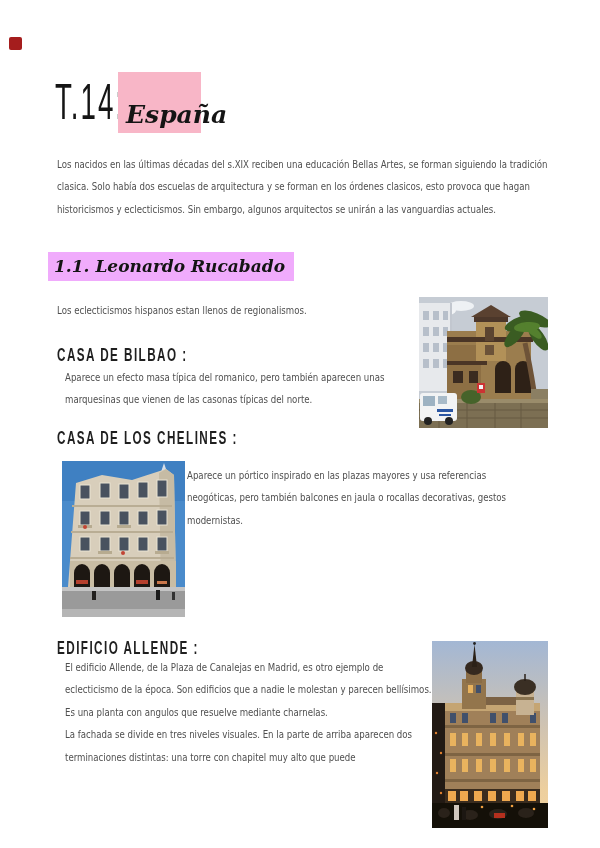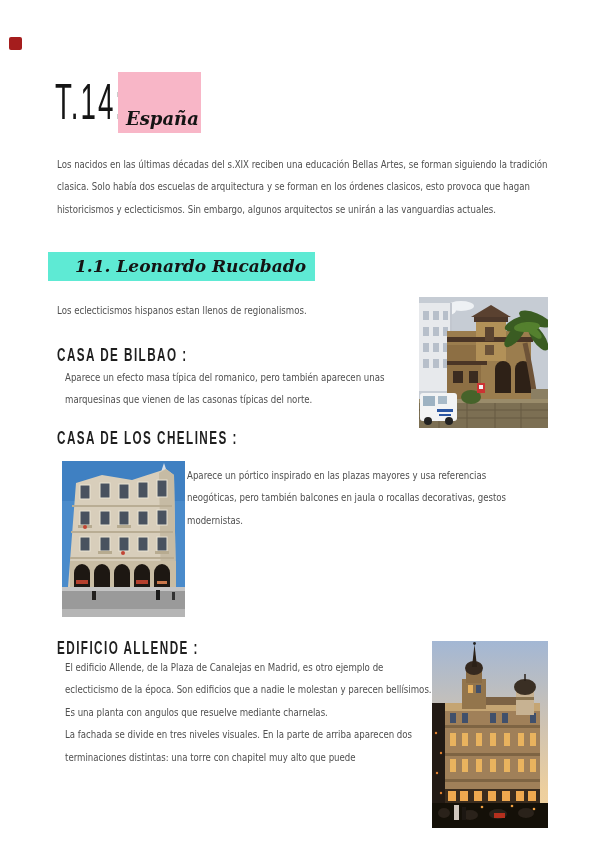--- a/index.html
+++ b/index.html
@@ -7,22 +7,22 @@
         font-family:"Liberation Sans",sans-serif;}
   .abs{position:absolute;}
 
   .corner-marker{width:13px;height:13px;background:#a51d1d;border-radius:2px;}
 
   .title-prefix{font-family:"Liberation Sans",sans-serif;font-size:42px;font-weight:500;
         color:#141414;letter-spacing:3px;transform:scale(.66,1.18);transform-origin:left top;
         white-space:nowrap;}
   .hl-box{background:#f8b6c7;}
   .title-script{font-family:"DejaVu Serif",serif;font-style:italic;font-weight:bold;
-        font-size:18px;color:#141414;white-space:nowrap;}
-  .section-pink{background:#5eead4;padding:4px 9px 5px 27px;display:inline-block;}
+        font-size:25px;color:#141414;white-space:nowrap;}
+  .section-pink{background:#f0abfc;padding:4px 9px 5px 6px;display:inline-block;}
   .section-script{font-family:"DejaVu Serif",serif;font-style:italic;font-weight:bold;
         font-size:17px;color:#141414;white-space:nowrap;}
 
   .hand{font-family:"DejaVu Sans",sans-serif;font-size:10.5px;line-height:22.4px;
         color:#4f4f4f;margin:0;transform:scaleX(.82);transform-origin:left top;}
   .caps{font-family:"Liberation Sans",sans-serif;font-size:13px;font-weight:600;
         letter-spacing:1.6px;color:#1f1f1f;transform:scale(.9,1.35);transform-origin:left top;
         white-space:nowrap;line-height:1;}
   .allende-text p{margin:0;}
   svg{display:block;}

